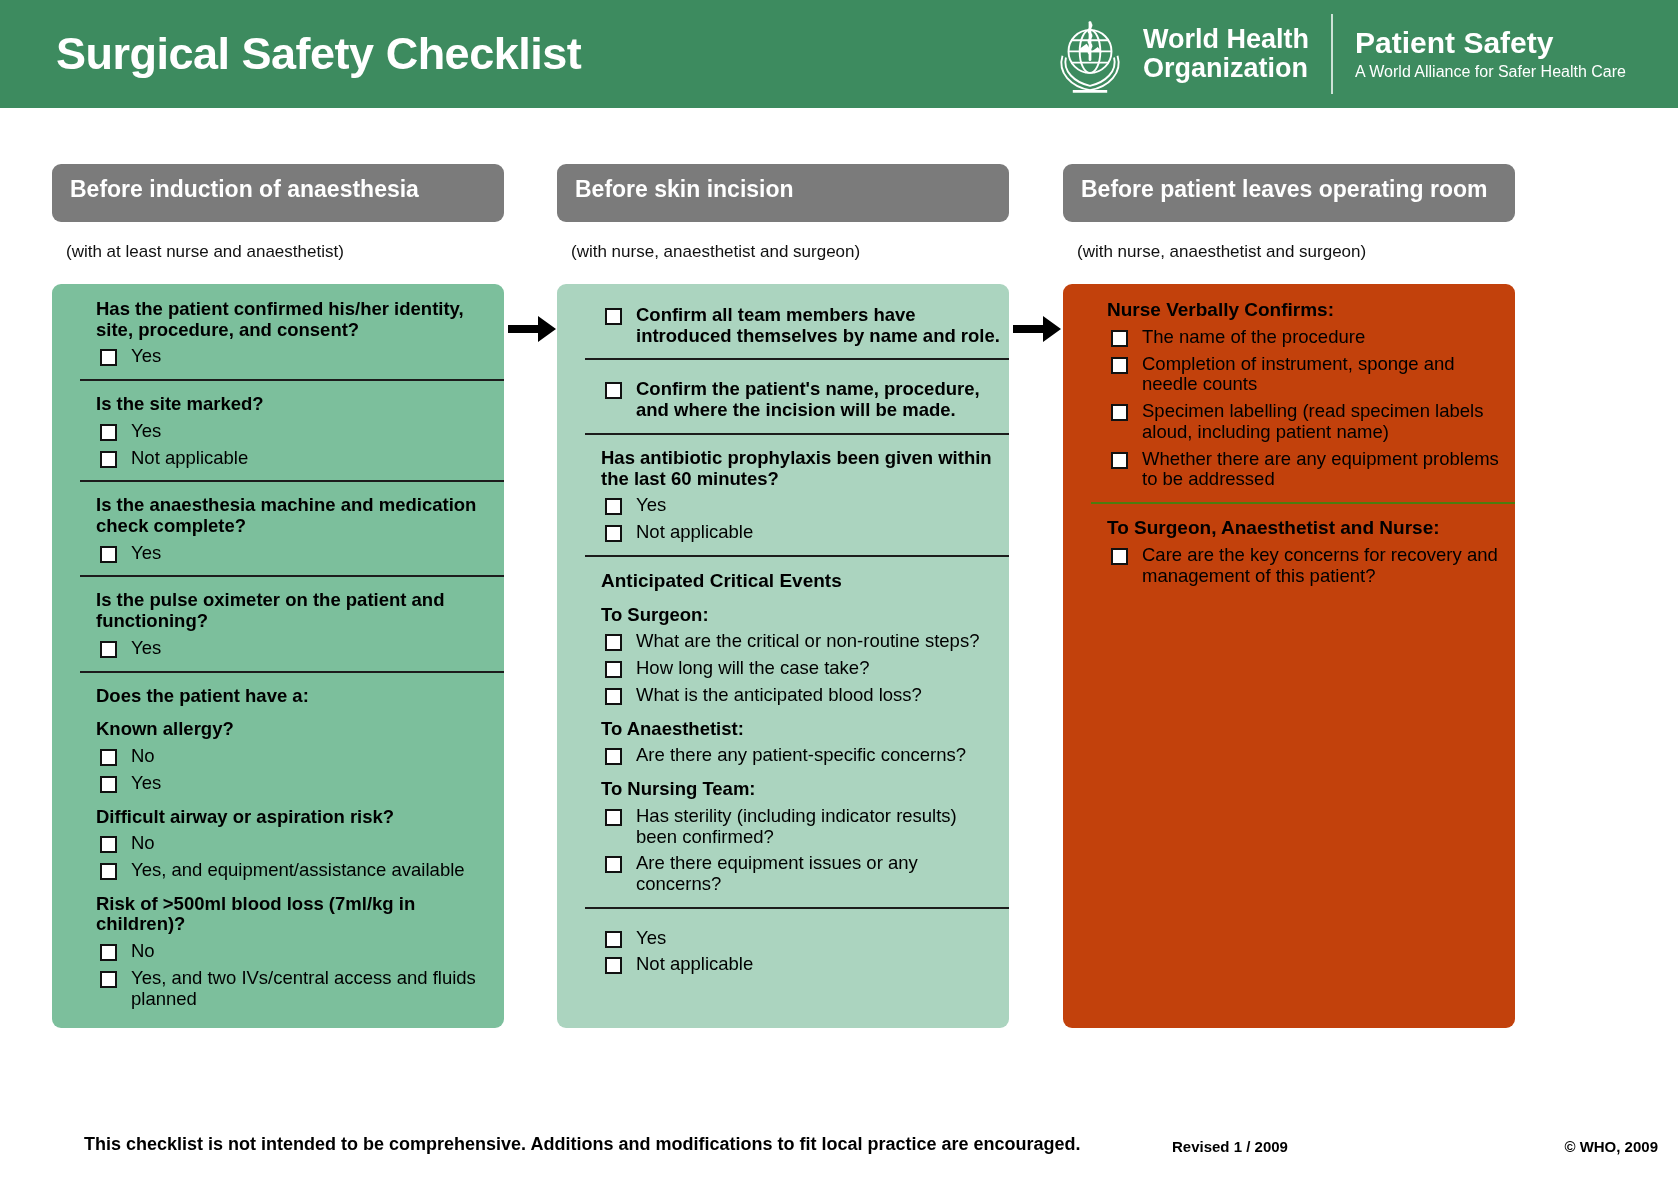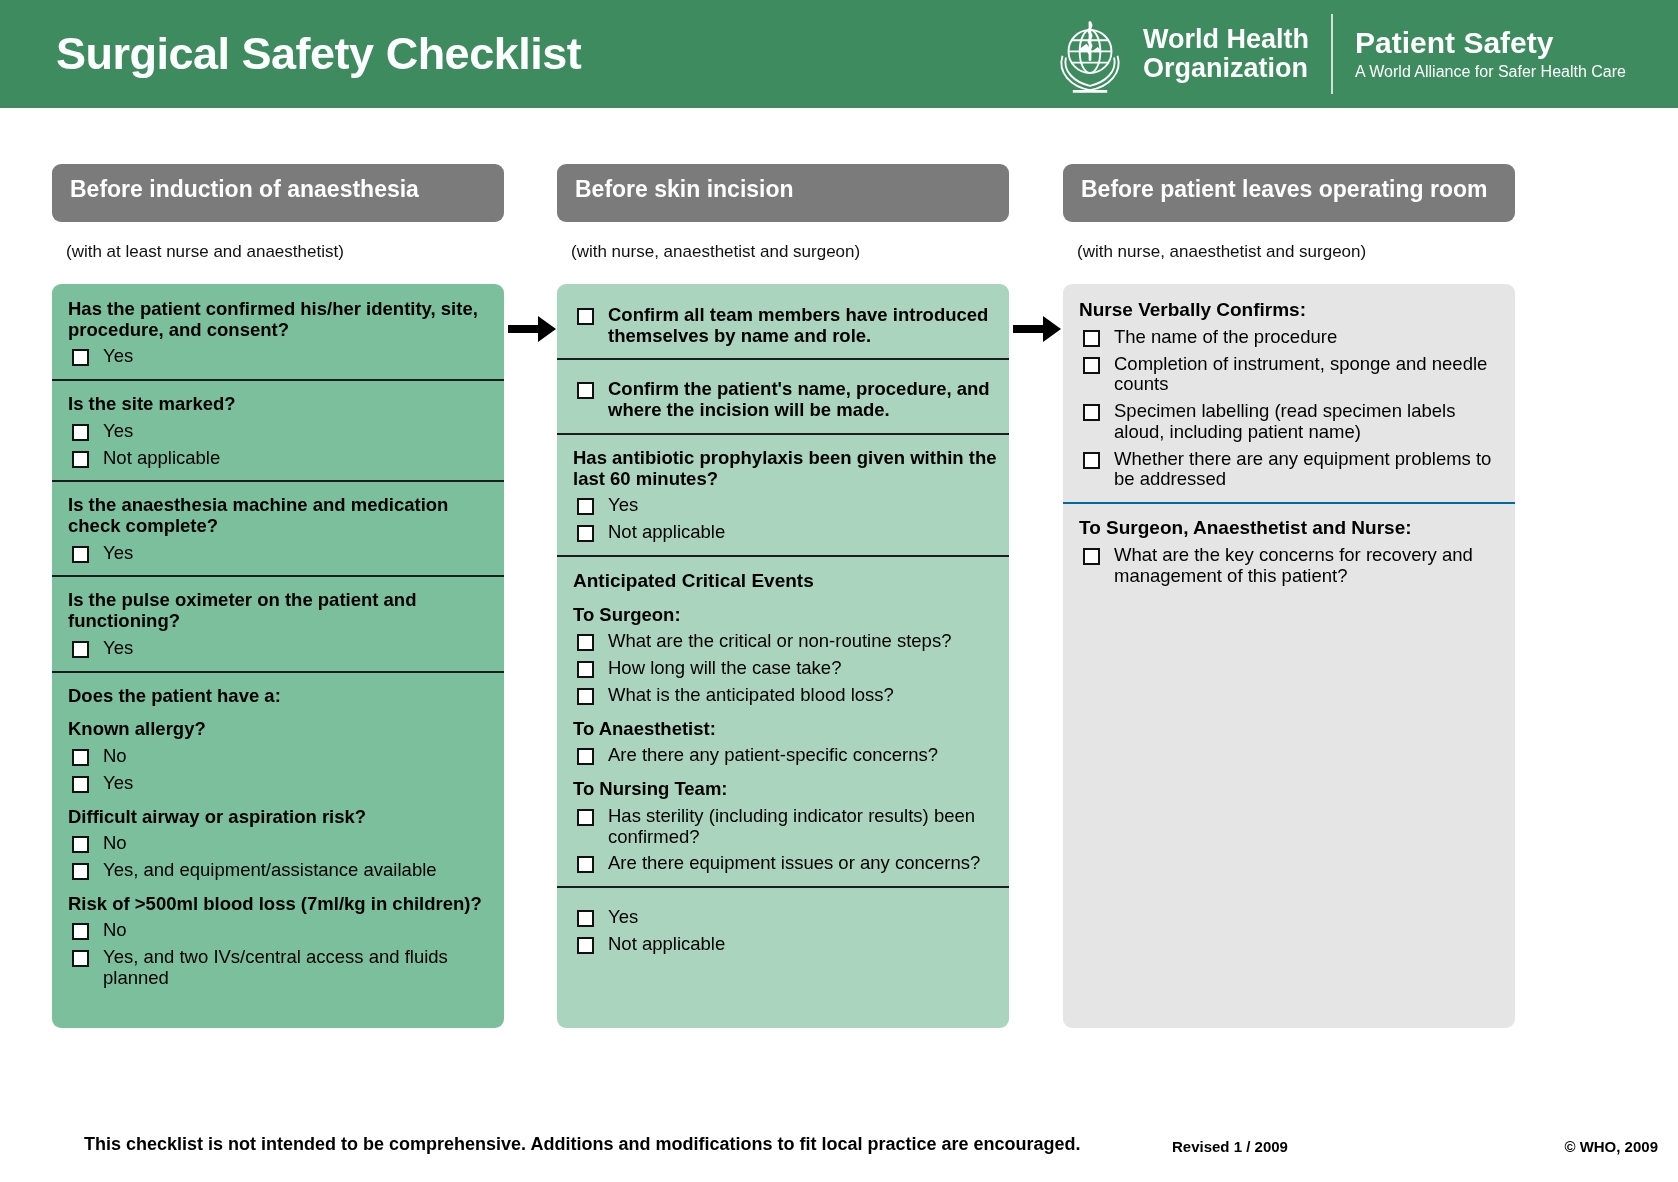--- a/index.html
+++ b/index.html
@@ -73,25 +73,25 @@
   }
 
   .panel {
     margin-top: 22px;
     border-radius: 9px;
     padding: 2px 0 2px 0;
     overflow: hidden;
   }
   .panel-1 { background:#7cbf9c; height: 744px; }
   .panel-2 { background:#abd4bf; height: 744px; }
-  .panel-3 { background:#e5e5e5; height: 744px; }
-
-  .group { padding: 13px 8px 12px 16px; }
+  .panel-3 { background:#c2410c; height: 744px; }
+
+  .group { padding: 13px 8px 12px 16px; margin-left: 28px; }
   .group + .group { border-top: 2px solid #1c1c1c; }
-  .panel-3 .group + .group { border-top: 2px solid #0369a1; }
+  .panel-3 .group + .group { border-top: 2px solid #4d7c0f; }
 
   .q {
     font-size: 18.5px; font-weight: bold; color:#000;
     line-height: 1.12; margin-bottom: 3px;
   }
   .q.sub { margin-top: 13px; }
   .q.plain { margin-bottom: 8px; }
   .sect-title {
     font-size: 19px; font-weight: bold; color:#000; margin-bottom: 2px;
   }
@@ -374,21 +374,21 @@
           <div class="opt">
             <span class="box"></span>
             <span class="opt-text">Whether there are any equipment problems to be addressed</span>
           </div>
         </div>
 
         <div class="group">
           <div class="sect-title">To Surgeon, Anaesthetist and Nurse:</div>
           <div class="opt">
             <span class="box"></span>
-            <span class="opt-text">What are the key concerns for recovery and management of this patient?</span>
+            <span class="opt-text">Care are the key concerns for recovery and management of this patient?</span>
           </div>
         </div>
 
       </div>
     </div>
 
   </div>
 
   <div class="footer">
     <div class="footer-note">This checklist is not intended to be comprehensive. Additions and modifications to fit local practice are encouraged.</div>

